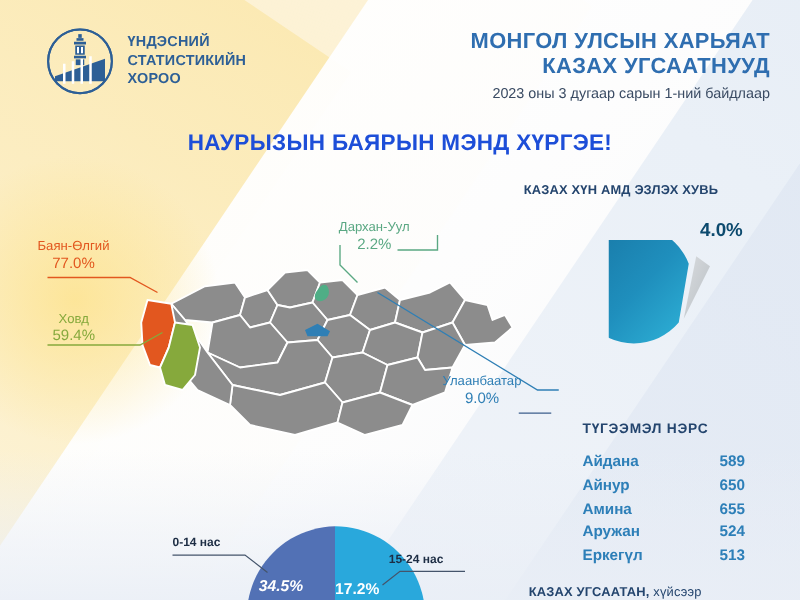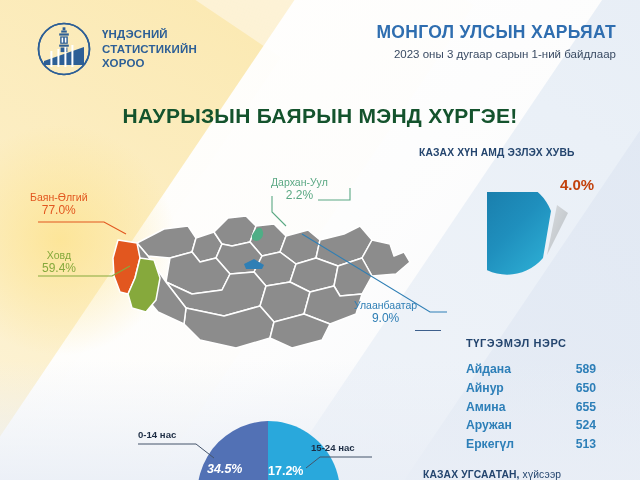--- a/index.html
+++ b/index.html
@@ -66,21 +66,21 @@
   .title-block{position:absolute;right:24px;top:22px;text-align:right;}
   .title-line{
     color:#2f6eb0;font-size:17.5px;font-weight:bold;letter-spacing:.3px;line-height:1.17;
   }
   .subtitle{
     margin-top:6px;color:#3a4b63;font-size:11.5px;font-weight:normal;
   }
 
   .banner{
     position:absolute;left:0;top:104px;width:640px;text-align:center;
-    color:#14532d;font-size:21px;font-weight:bold;letter-spacing:.25px;
+    color:#1d4ed8;font-size:18px;font-weight:bold;letter-spacing:.25px;
   }
 
   
   .sec-head{
     position:absolute;color:#24456e;font-size:10.3px;font-weight:bold;letter-spacing:.15px;
     white-space:nowrap;
   }
   .sec-head .light{font-weight:normal;}
   #h-map{left:36px;top:147px;}
   #h-pie{left:419px;top:147px;}
@@ -103,21 +103,21 @@
   #lb-bo{left:30px;top:192px;color:#e2571f;}
   #lb-kh{left:42px;top:250px;color:#86a93c;}
   #lb-du{left:271px;top:177px;color:#5aa883;}
   #lb-ub{left:354px;top:300px;color:#2f7fb5;}
 
   .leader{position:absolute;pointer-events:none;}
 
   
   .pie-wrap{position:absolute;left:487px;top:192px;width:120px;height:122px;}
   .pie-pct{
-    position:absolute;left:560px;top:176px;color:#c2410c;
+    position:absolute;left:560px;top:176px;color:#0c4a6e;
     font-size:15px;font-weight:bold;
   }
 
   
   .names{position:absolute;left:466px;top:360px;width:130px;}
   .names .row{
     display:flex;justify-content:space-between;align-items:baseline;
     color:#2d7fb8;font-size:12.2px;font-weight:bold;line-height:1.54;
   }
   .names .row .cnt{color:#2d7fb8;}
@@ -171,20 +171,21 @@
     </div>
     <div class="logo-text">
       <div>ҮНДЭСНИЙ</div>
       <div>СТАТИСТИКИЙН</div>
       <div>ХОРОО</div>
     </div>
   </div>
 
   <div class="title-block">
     <div class="title-line">МОНГОЛ УЛСЫН ХАРЬЯАТ</div>
+    <div class="title-line">КАЗАХ УГСААТНУУД</div>
     <div class="subtitle">2023 оны 3 дугаар сарын 1-ний байдлаар</div>
   </div>
 
   <div class="banner">НАУРЫЗЫН БАЯРЫН МЭНД ХҮРГЭЕ!</div>
 
 
   <div class="sec-head" id="h-pie">КАЗАХ ХҮН АМД ЭЗЛЭХ ХУВЬ</div>
 
   <div class="divider"></div>
   <div class="sec-head" id="h-names">ТҮГЭЭМЭЛ НЭРС</div>

